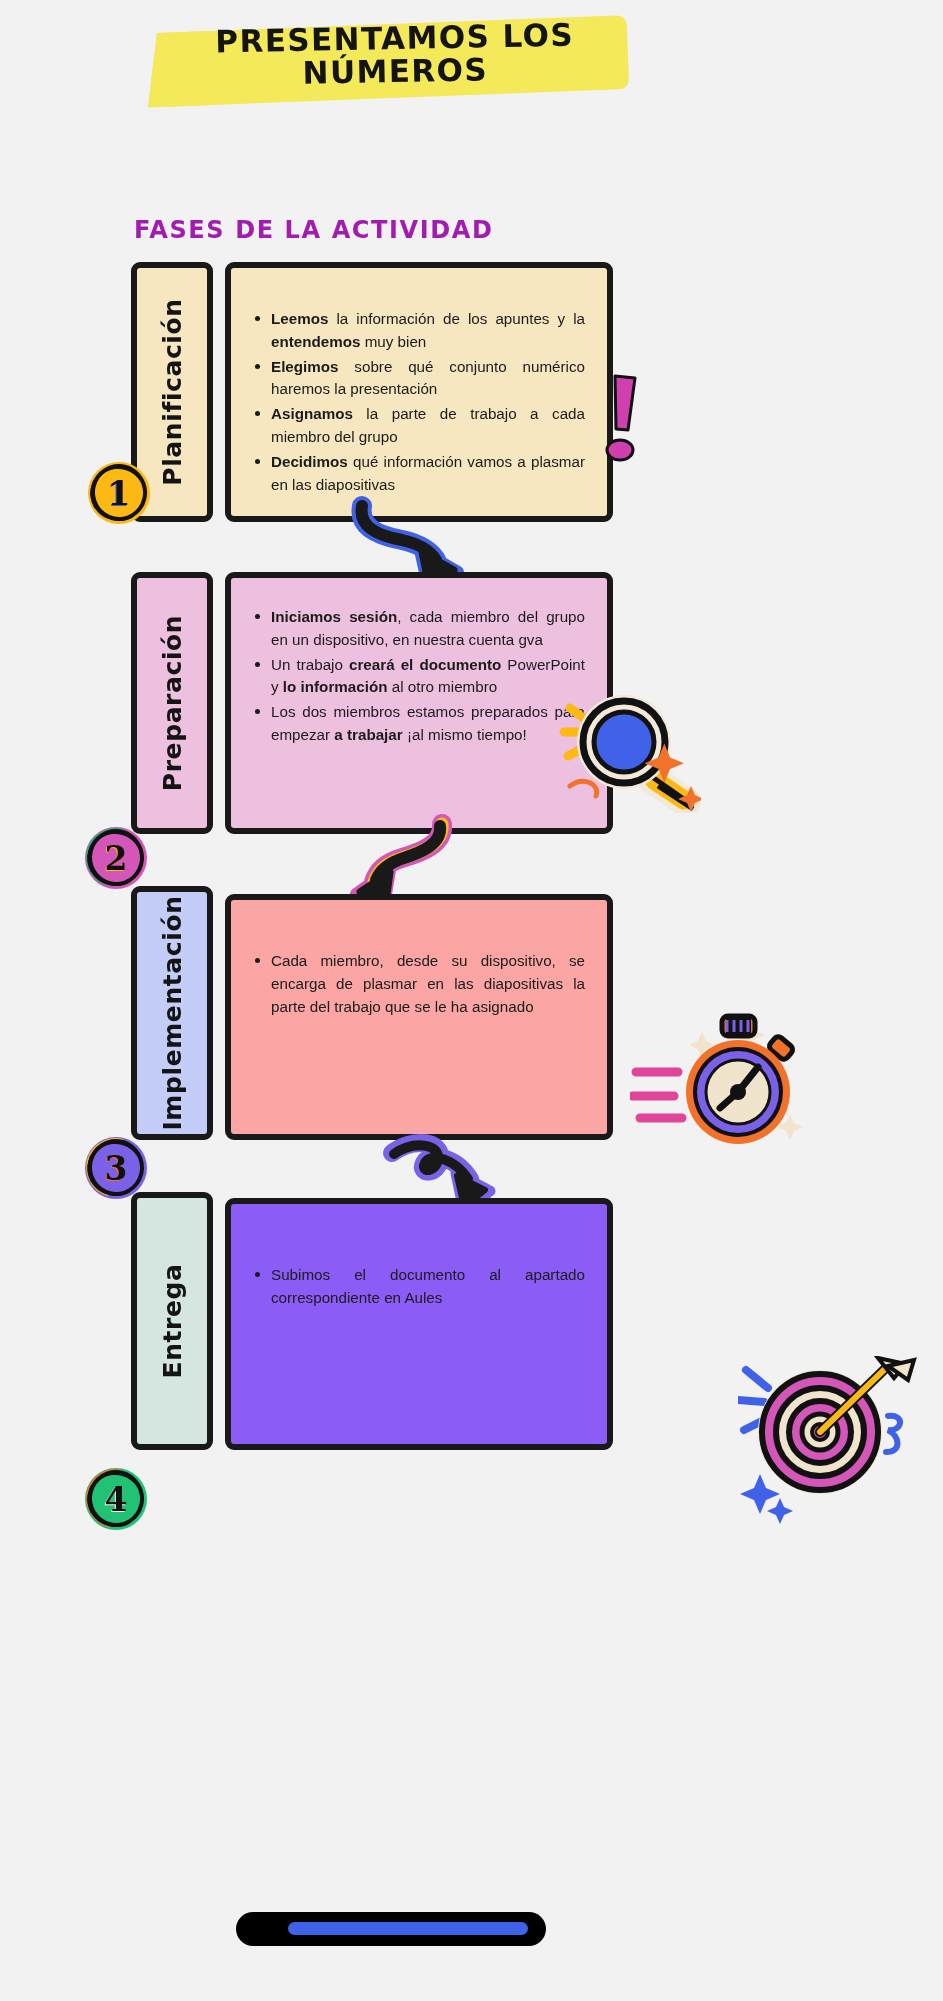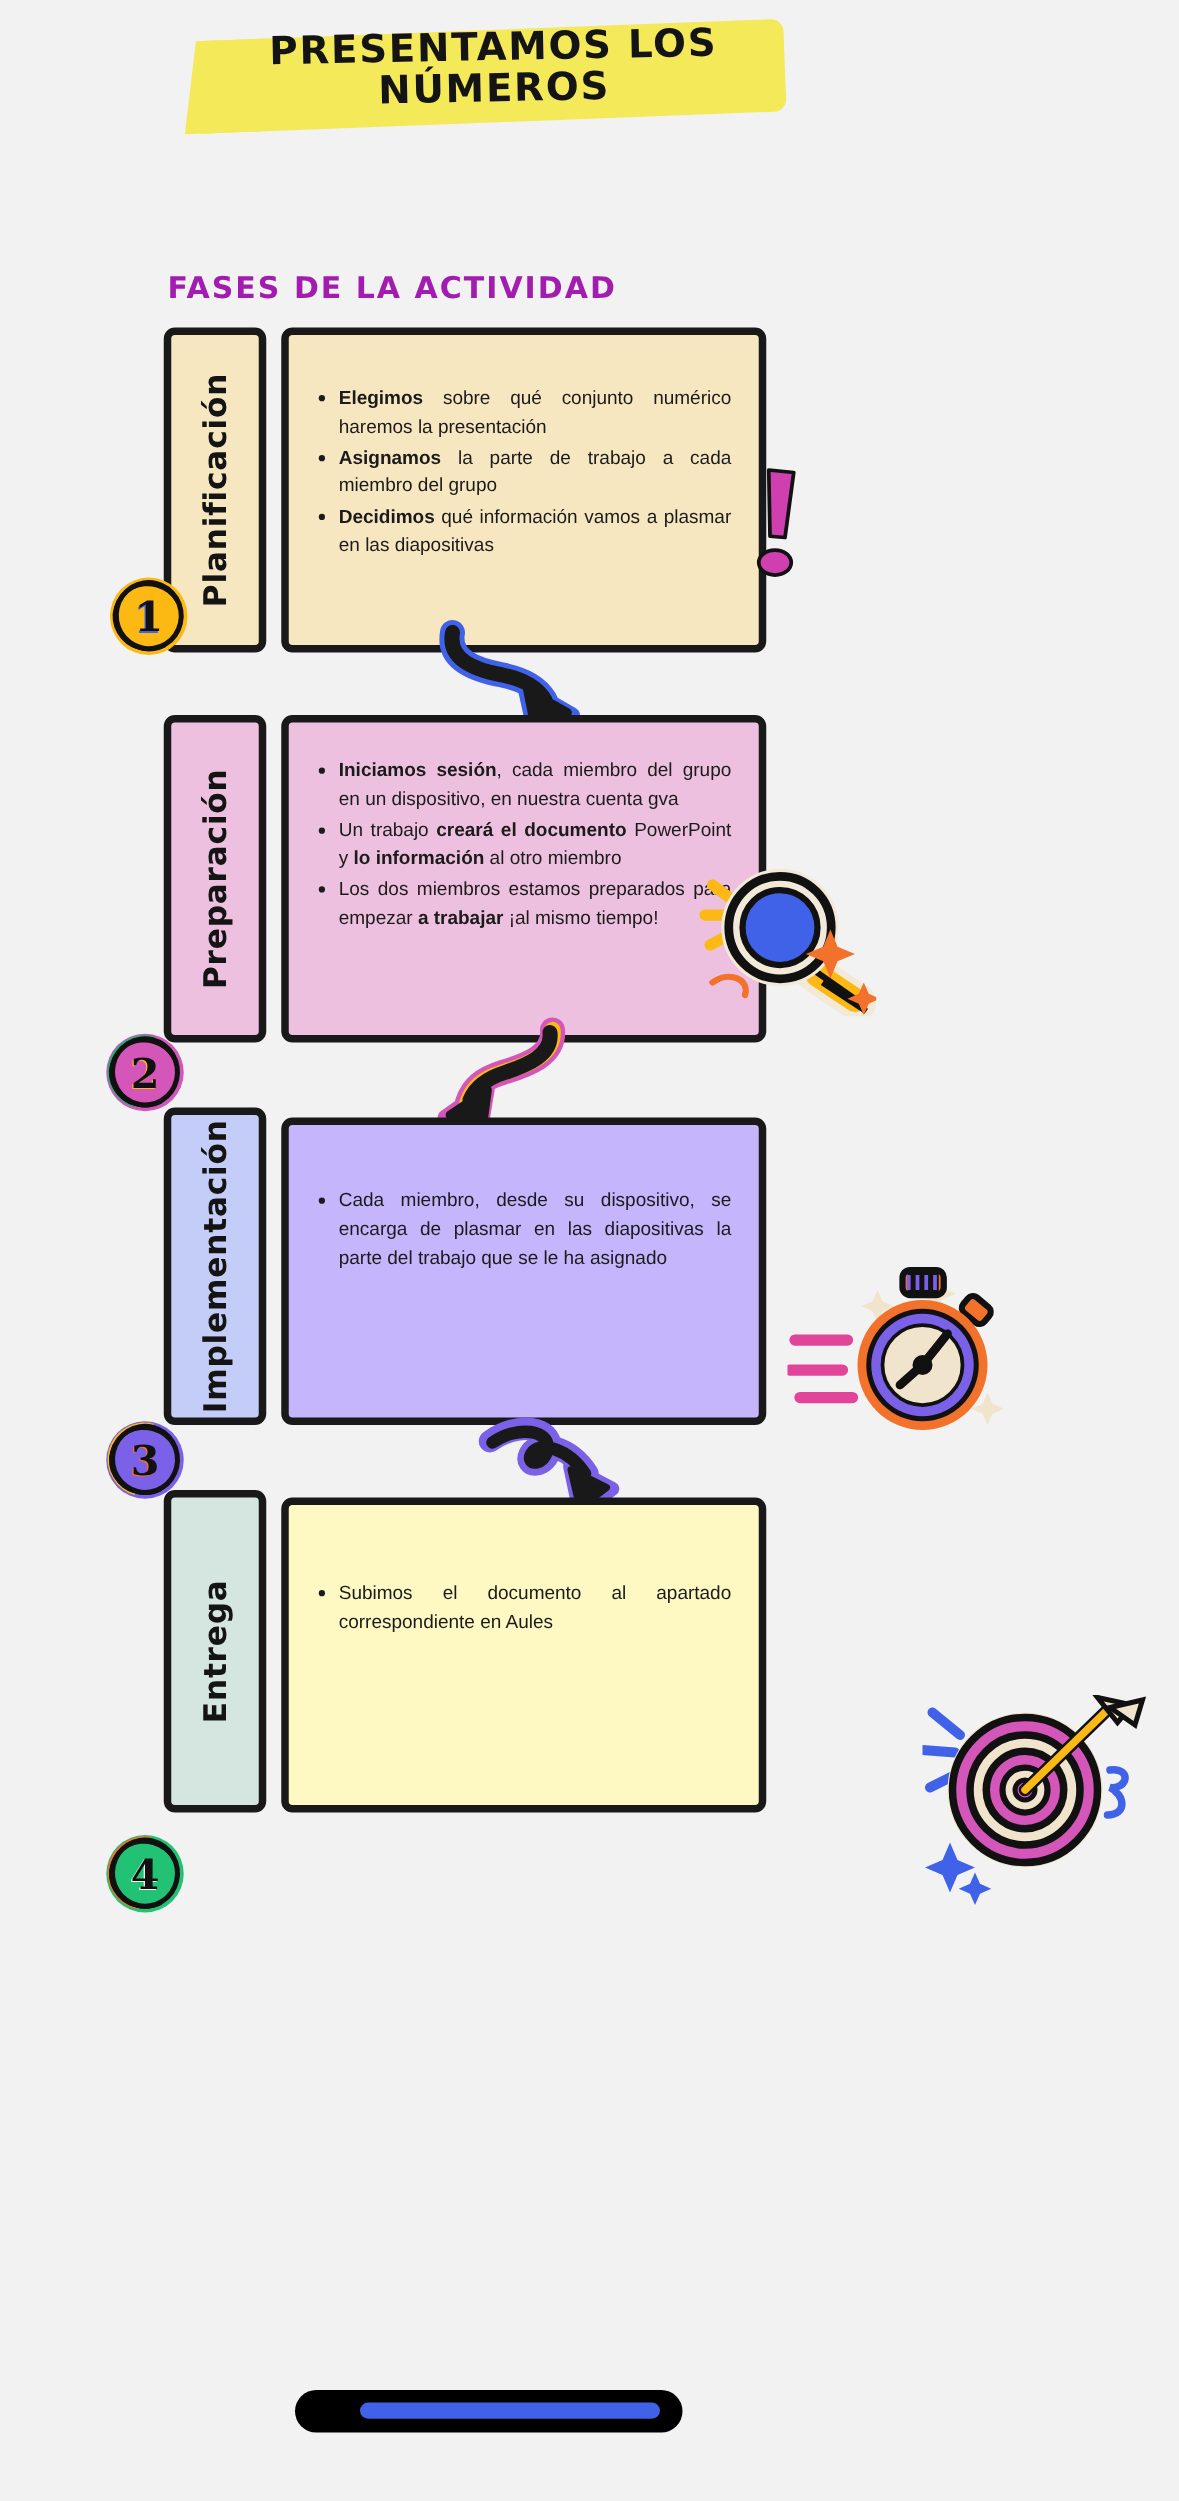--- a/index.html
+++ b/index.html
@@ -207,20 +207,21 @@
 
 <div id="subtitle">FASES DE LA ACTIVIDAD</div>
 
 <div class="phase-row" style="top:262px;">
   <div class="label-box" style="top:0; height:260px; background:#f7e7c0;">
     <div class="label-text">Planificación</div>
   </div>
 
   <div class="content-box" style="top:0; height:260px; background:#f7e7c0;">
     <ul class="bullets" style="margin-top:40px;">
+        <li><b>Leemos</b><span> la información de los apuntes y la </span><b>entendemos</b><span> muy bien</span></li>
         <li><b>Elegimos</b><span> sobre qué conjunto numérico haremos la presentación</span></li>
         <li><b>Asignamos</b><span> la parte de trabajo a cada miembro del grupo</span></li>
         <li><b>Decidimos</b><span> qué información vamos a plasmar en las diapositivas</span></li>
       </ul>
   </div>
 
   <div class="badge" style="left:88px; top:200px; background:#fcb813;">
     <div class="ink"></div>
     <div class="ink2"></div>
     <div class="numshadow" style="color:#4062e8;">1</div>
@@ -291,21 +292,21 @@
     <path d="M100 14 C102 32, 82 40, 64 46 C48 51, 40 58, 36 68" fill="none" stroke="#191919" stroke-width="12" stroke-linecap="round"></path>
     <path d="M50 60 L20 80 L46 90 Z" fill="#191919" stroke="#191919" stroke-width="7" stroke-linejoin="round"></path>
   </svg>
 </div>
 
 <div class="phase-row" style="top:886px;">
   <div class="label-box" style="top:0; height:254px; background:#c3cdf7;">
     <div class="label-text">Implementación</div>
   </div>
 
-  <div class="content-box" style="top:8px; height:246px; background:#c4b5fd;">
+  <div class="content-box" style="top:8px; height:246px; background:#fca5a5;">
     <ul class="bullets" style="margin-top:50px;">
         <li><span>Cada miembro, desde su dispositivo, se encarga de plasmar en las diapositivas la parte del trabajo que se le ha asignado</span></li>
       </ul>
   </div>
 
   <div class="badge" style="left:85px; top:251px; background:#7b61e8;">
     <div class="accent" style="border-left-color:#fcb813; border-top-color:#fcb813; transform:rotate(-30deg);"></div>
     <div class="ink"></div>
     <div class="ink2"></div>
     <div class="numshadow" style="color:#f2722b;">3</div>
@@ -340,21 +341,21 @@
     <path d="M16 21 C36 7, 62 11, 60 26 C58 40, 42 40, 47 30 C53 19, 77 26, 90 46" fill="none" stroke="#191919" stroke-width="10" stroke-linecap="round" stroke-linejoin="round"></path>
     <path d="M79 43 L107 57 L86 73 Z" fill="#191919" stroke="#191919" stroke-width="6" stroke-linejoin="round"></path>
   </svg>
 </div>
 
 <div class="phase-row" style="top:1192px;">
   <div class="label-box" style="top:0; height:258px; background:#d5e6e0;">
     <div class="label-text">Entrega</div>
   </div>
 
-  <div class="content-box" style="top:6px; height:252px; background:#fef9c3;">
+  <div class="content-box" style="top:6px; height:252px; background:#8b5cf6;">
     <ul class="bullets" style="margin-top:60px;">
         <li><span>Subimos el documento al apartado correspondiente en Aules</span></li>
       </ul>
   </div>
 
   <div class="badge" style="left:85px; top:276px; background:#22c274;">
     <div class="accent" style="border-left-color:#f2722b; border-top-color:#f2722b; transform:rotate(-34deg);"></div>
     <div class="ink"></div>
     <div class="ink2"></div>
     <div class="numshadow" style="color:#f7f3e8;">4</div>

